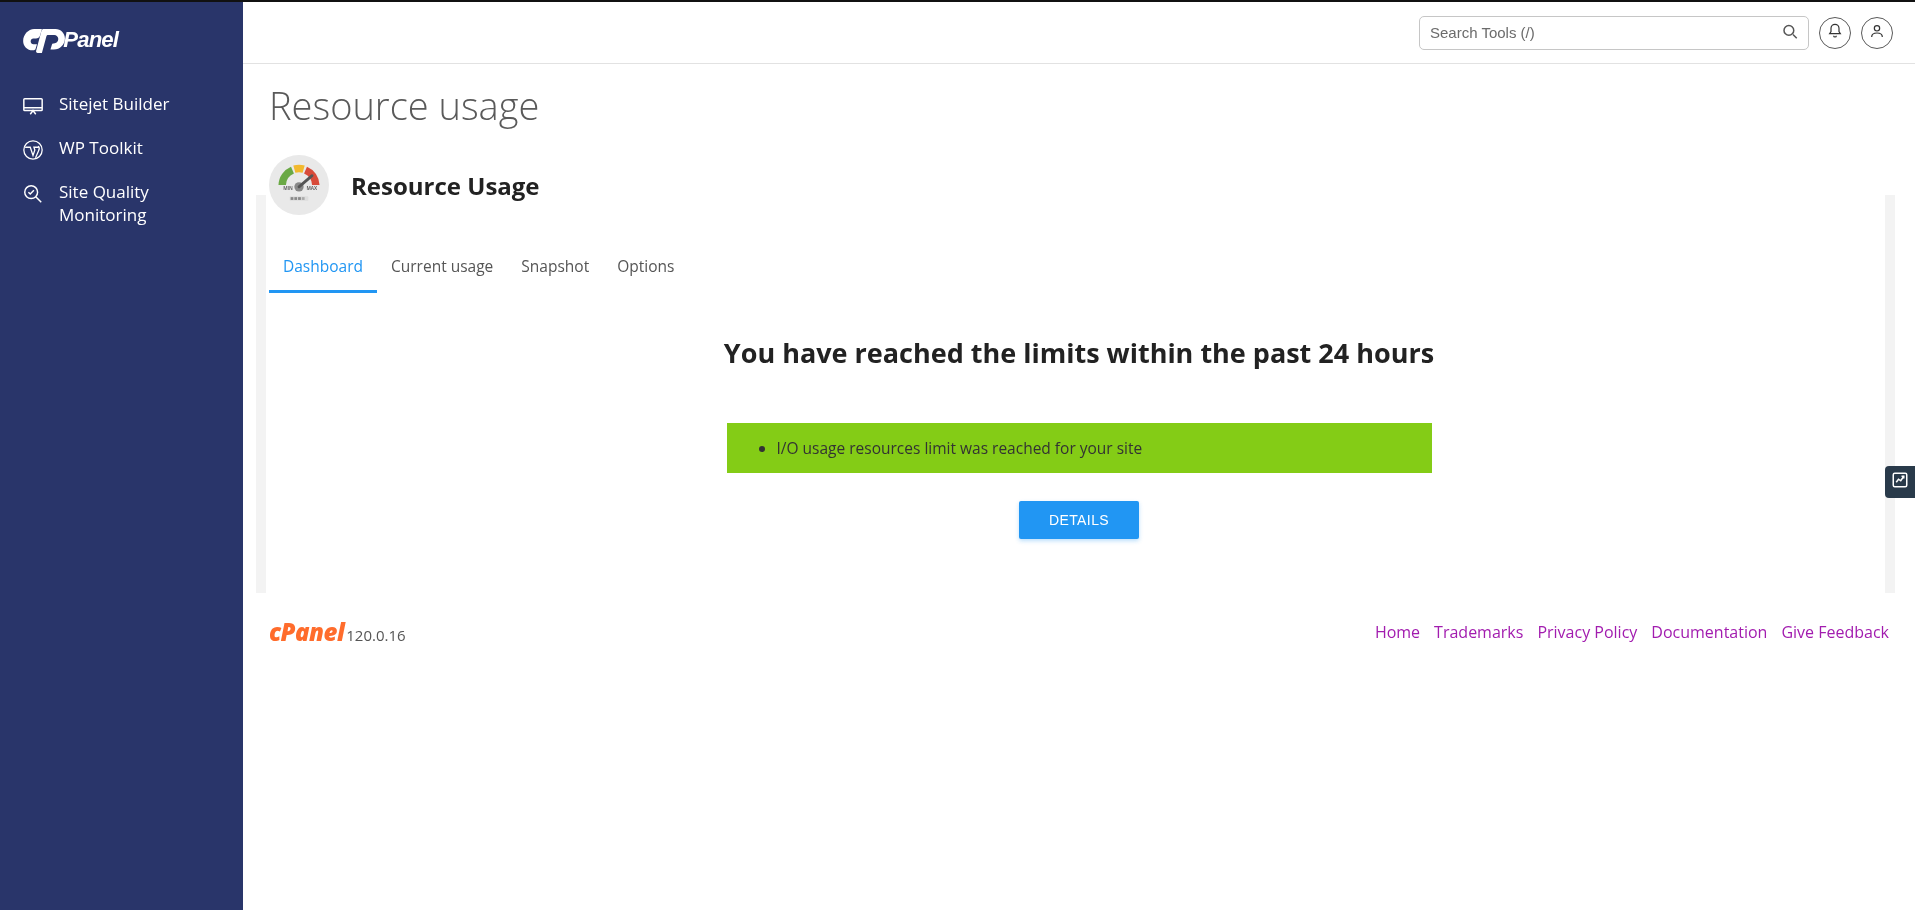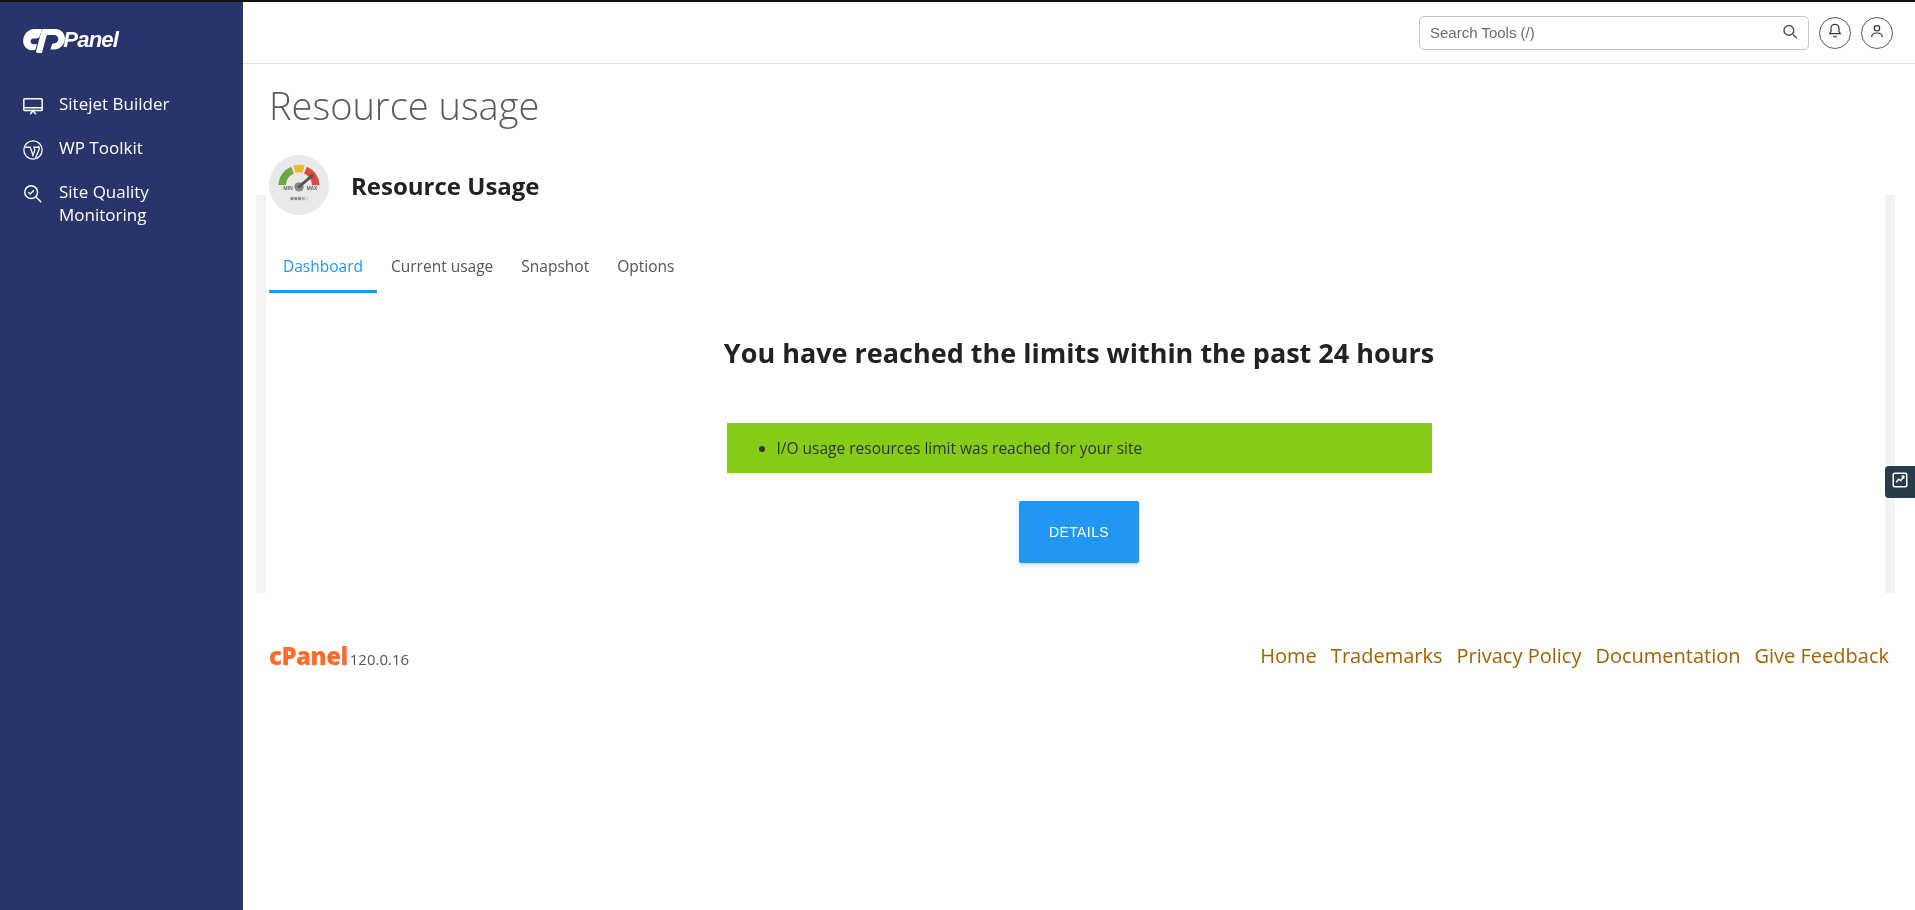--- a/index.html
+++ b/index.html
@@ -42,29 +42,29 @@
   .tabs::before { left: -13px; }
   .tabs::after { right: -6px; }
   .tab { padding: 10px 14px 13px 14px; font-size: 15.5px; color: #555; cursor: pointer; border-bottom: 3px solid transparent; }
   .tab.active { color: #2196f3; border-bottom-color: #2196f3; font-weight: 500; }
 
   .tab-body { padding: 40px 0 60px 0; display: flex; flex-direction: column; align-items: center; }
   .headline { font-size: 27px; font-weight: 700; color: #222; text-align: center; margin-bottom: 52px; }
   .alert-box { width: 705px; max-width: 100%; background: #84cc16; padding: 14px 20px 14px 40px; margin-bottom: 28px; }
   .alert-box ul { list-style: disc; padding-left: 10px; }
   .alert-box li { font-size: 15.5px; color: #333; }
-  .details-btn { background: #2196f3; color: #fff; border: none; padding: 23px 30px; font-size: 14px; font-weight: 500; letter-spacing: 0.4px; cursor: pointer; border-radius: 2px; box-shadow: 0 2px 4px rgba(33,150,243,0.3); }
+  .details-btn { background: #2196f3; color: #fff; border: none; padding: 11px 30px; font-size: 14px; font-weight: 500; letter-spacing: 0.4px; cursor: pointer; border-radius: 2px; box-shadow: 0 2px 4px rgba(33,150,243,0.3); }
 
   
   .footer { border-top: 0; padding: 16px 26px 20px 26px; display: flex; align-items: center; justify-content: space-between; }
   .footer-left { display: flex; align-items: baseline; gap: 2px; }
-  .footer-logo { font-weight: 800; font-size: 24px; color: #ff6c2c; letter-spacing: -0.5px; }
+  .footer-logo { font-style: italic; font-weight: 800; font-size: 24px; color: #ff6c2c; letter-spacing: -0.5px; }
   .footer-left span.version { font-size: 15px; color: #555; }
   .footer-links { display: flex; gap: 14px; }
-  .footer-links a { color: #a16207; font-size: 20px; text-decoration: none; cursor: pointer; }
+  .footer-links a { color: #a21caf; font-size: 16px; text-decoration: none; cursor: pointer; }
 
   
   .float-tab { position: fixed; right: 0; top: 466px; width: 30px; height: 32px; background: #293a4a; border-radius: 4px 0 0 4px; display: flex; align-items: center; justify-content: center; cursor: pointer; }
   .float-tab svg { stroke: #fff; fill: #fff; width: 18px; height: 18px; }
 </style>
 </head>
 <body>
 
 <nav class="sidebar">
   <div class="logo">

